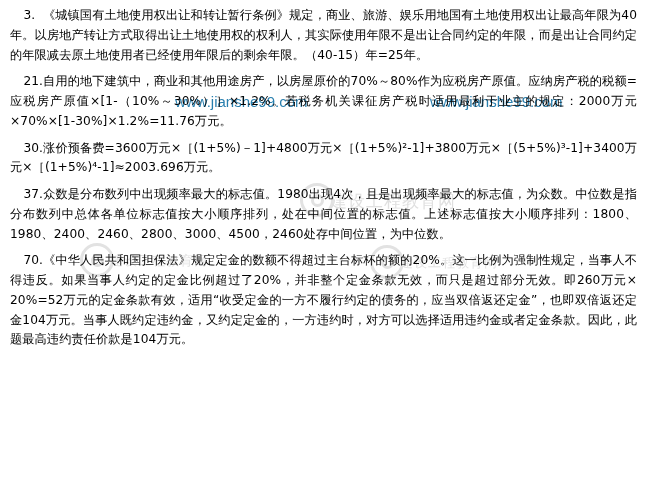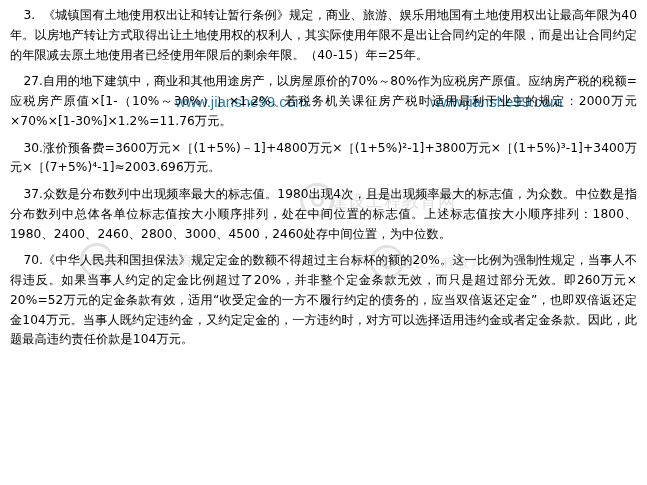--- a/index.html
+++ b/index.html
@@ -120,21 +120,21 @@
   <div class="wm wmring3">
     <div class="wm-ring"></div>
   </div>
   <div class="wm wm5">
     <span class="wm-cn-sm">建设工程教育网</span>
   </div>
 
   <p class="para"><span class="indent"></span><span class="num">3.</span><span>《城镇国有土地使用权出让和转让暂行条例》规定，商业、旅游、娱乐用地国有土地使用权出让最高年限为40年。以房地产转让方式取得出让土地使用权的权利人，其实际使用年限不是出让合同约定的年限，而是出让合同约定的年限减去原土地使用者已经使用年限后的剩余年限。（40-15）年=25年。</span></p>
 
 
-  <p class="para"><span class="indent"></span><span class="num">27.</span><span>自用的地下建筑中，商业和其他用途房产，以房屋原价的70%～80%作为应税房产原值。应纳房产税的税额=应税房产原值×[1-（10%～30%）］×1.2%。若税务机关课征房产税时适用最利于业主的规定：2000万元×70%×[1-30%]×1.2%=11.76万元。</span></p>
+  <p class="para"><span class="indent"></span><span class="num">21.</span><span>自用的地下建筑中，商业和其他用途房产，以房屋原价的70%～80%作为应税房产原值。应纳房产税的税额=应税房产原值×[1-（10%～30%）］×1.2%。若税务机关课征房产税时适用最利于业主的规定：2000万元×70%×[1-30%]×1.2%=11.76万元。</span></p>
 
-  <p class="para"><span class="indent"></span><span class="num">30.</span><span>涨价预备费=3600万元×［(1+5%)－1]+4800万元×［(1+5%)²-1]+3800万元×［(1+5%)³-1]+3400万元×［(7+5%)⁴-1]≈2003.696万元。</span></p>
+  <p class="para"><span class="indent"></span><span class="num">30.</span><span>涨价预备费=3600万元×［(1+5%)－1]+4800万元×［(1+5%)²-1]+3800万元×［(5+5%)³-1]+3400万元×［(1+5%)⁴-1]≈2003.696万元。</span></p>
 
   <p class="para"><span class="indent"></span><span class="num">37.</span><span>众数是分布数列中出现频率最大的标志值。1980出现4次，且是出现频率最大的标志值，为众数。中位数是指分布数列中总体各单位标志值按大小顺序排列，处在中间位置的标志值。上述标志值按大小顺序排列：1800、1980、2400、2460、2800、3000、4500，2460处存中间位置，为中位数。</span></p>
 
   <p class="para"><span class="indent"></span><span class="num">70.</span><span>《中华人民共和国担保法》规定定金的数额不得超过主台标杯的额的20%。这一比例为强制性规定，当事人不得违反。如果当事人约定的定金比例超过了20%，并非整个定金条款无效，而只是超过部分无效。即260万元× 20%=52万元的定金条款有效，适用“收受定金的一方不履行约定的债务的，应当双倍返还定金”，也即双倍返还定金104万元。当事人既约定违约金，又约定定金的，一方违约时，对方可以选择适用违约金或者定金条款。因此，此题最高违约责任价款是104万元。</span></p>
 
 </div>
 
 </body></html>

